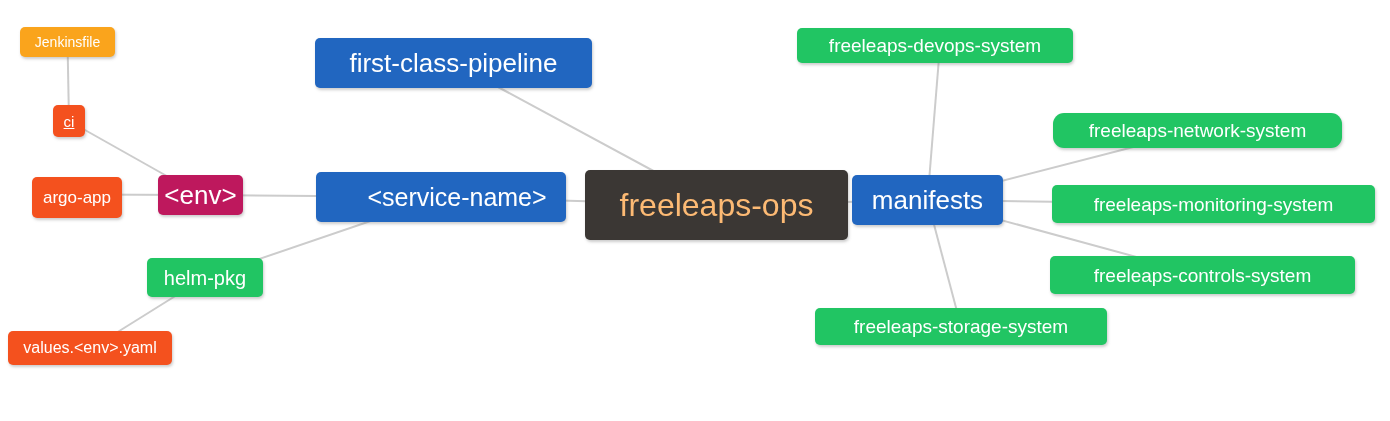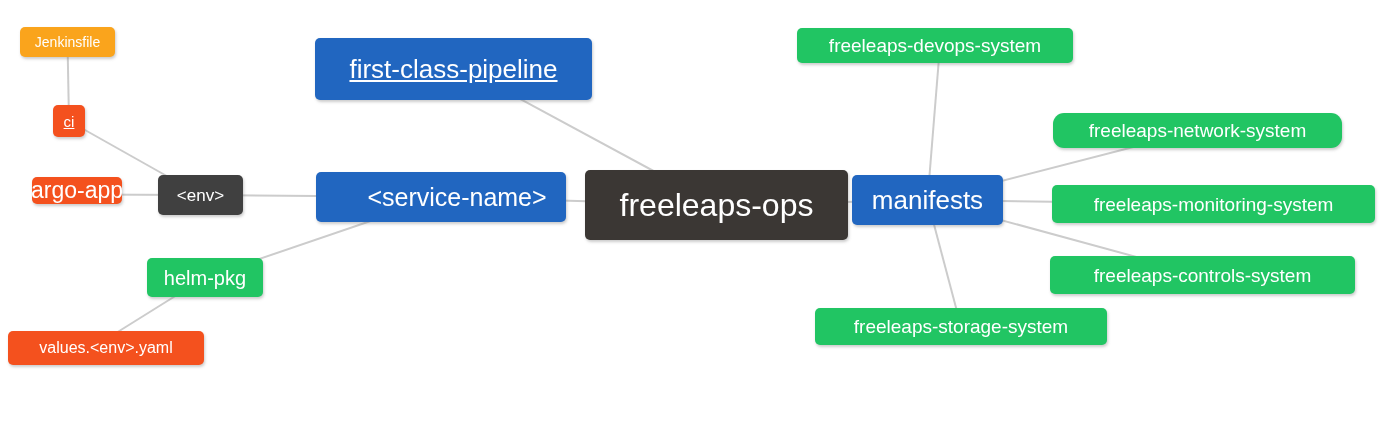--- a/index.html
+++ b/index.html
@@ -52,28 +52,28 @@
       <line x1="200.5" y1="195" x2="77" y2="194.5" stroke="#CCCCCC" stroke-width="2"></line>
       <line x1="69" y1="121" x2="67.5" y2="42" stroke="#CCCCCC" stroke-width="2"></line>
       <line x1="205" y1="277.5" x2="92" y2="348" stroke="#CCCCCC" stroke-width="2"></line>
       <line x1="927.5" y1="200" x2="940" y2="45.5" stroke="#CCCCCC" stroke-width="2"></line>
       <line x1="927.5" y1="200" x2="1197.5" y2="130.5" stroke="#CCCCCC" stroke-width="2"></line>
       <line x1="927.5" y1="200" x2="1213.5" y2="204" stroke="#CCCCCC" stroke-width="2"></line>
       <line x1="927.5" y1="200" x2="1202.5" y2="275" stroke="#CCCCCC" stroke-width="2"></line>
       <line x1="927.5" y1="200" x2="961" y2="326.5" stroke="#CCCCCC" stroke-width="2"></line>
     </svg>
 
-<div class="node" style="left: 585px; top: 170px; width: 263px; height: 70px; font-size: 32px; background: rgb(59, 55, 52); color: #ffffff;">freeleaps-ops</div>
+<div class="node" style="left: 585px; top: 170px; width: 263px; height: 70px; font-size: 32px; background: rgb(59, 55, 52); color: #fdba74;">freeleaps-ops</div>
     <div class="node" style="left: 316px; top: 172px; width: 250px; height: 50px; font-size: 25px; background: rgb(33, 102, 192); color: rgb(255, 255, 255); padding-left: 32px;">&lt;service-name&gt;</div>
-    <div class="node" style="left: 315px; top: 38px; width: 277px; height: 62px; font-size: 26px; background: rgb(33, 102, 192); color: rgb(255, 255, 255); text-decoration: underline;">first-class-pipeline</div>
+    <div class="node" style="left: 315px; top: 38px; width: 277px; height: 50px; font-size: 26px; background: rgb(33, 102, 192); color: rgb(255, 255, 255);">first-class-pipeline</div>
     <div class="node" style="left: 852px; top: 175px; width: 151px; height: 50px; font-size: 26px; background: rgb(33, 102, 192); color: rgb(255, 255, 255);">manifests</div>
-    <div class="node" style="left: 158px; top: 175px; width: 85px; height: 40px; font-size: 17px; background: #404040; color: rgb(255, 255, 255);">&lt;env&gt;</div>
+    <div class="node" style="left: 158px; top: 175px; width: 85px; height: 40px; font-size: 26px; background: #be185d; color: rgb(255, 255, 255);">&lt;env&gt;</div>
     <div class="node" style="left: 147px; top: 258px; width: 116px; height: 39px; font-size: 20px; background: rgb(33, 197, 99); color: rgb(255, 255, 255);">helm-pkg</div>
     <div class="node" style="left: 53px; top: 105px; width: 32px; height: 32px; font-size: 15px; background: rgb(244, 81, 30); color: rgb(255, 255, 255); text-decoration: underline;">ci</div>
-    <div class="node" style="left: 32px; top: 177px; width: 90px; height: 27px; font-size: 23px; background: rgb(244, 81, 30); color: rgb(255, 255, 255);">argo-app</div>
+    <div class="node" style="left: 32px; top: 177px; width: 90px; height: 41px; font-size: 17px; background: rgb(244, 81, 30); color: rgb(255, 255, 255);">argo-app</div>
     <div class="node" style="left: 20px; top: 27px; width: 95px; height: 30px; font-size: 14px; background: rgb(250, 164, 28); color: rgb(255, 255, 255);">Jenkinsfile</div>
-    <div class="node" style="left: 8px; top: 331px; width: 196px; height: 34px; font-size: 16px; background: rgb(244, 81, 30); color: rgb(255, 255, 255);">values.&lt;env&gt;.yaml</div>
+    <div class="node" style="left: 8px; top: 331px; width: 164px; height: 34px; font-size: 16px; background: rgb(244, 81, 30); color: rgb(255, 255, 255);">values.&lt;env&gt;.yaml</div>
     <div class="node" style="left: 797px; top: 28px; width: 276px; height: 35px; font-size: 19px; background: rgb(33, 197, 99); color: rgb(255, 255, 255);">freeleaps-devops-system</div>
     <div class="node" style="left: 1053px; top: 113px; width: 289px; height: 35px; font-size: 19px; background: rgb(33, 197, 99); color: rgb(255, 255, 255); border-radius: 11px;">freeleaps-network-system</div>
     <div class="node" style="left: 1052px; top: 185px; width: 323px; height: 38px; font-size: 19px; background: rgb(33, 197, 99); color: rgb(255, 255, 255);">freeleaps-monitoring-system</div>
     <div class="node" style="left: 1050px; top: 256px; width: 305px; height: 38px; font-size: 19px; background: rgb(33, 197, 99); color: rgb(255, 255, 255);">freeleaps-controls-system</div>
     <div class="node" style="left: 815px; top: 308px; width: 292px; height: 37px; font-size: 19px; background: rgb(33, 197, 99); color: rgb(255, 255, 255); text-align: right;">freeleaps-storage-system</div>
   </div>
 
 </body></html>

